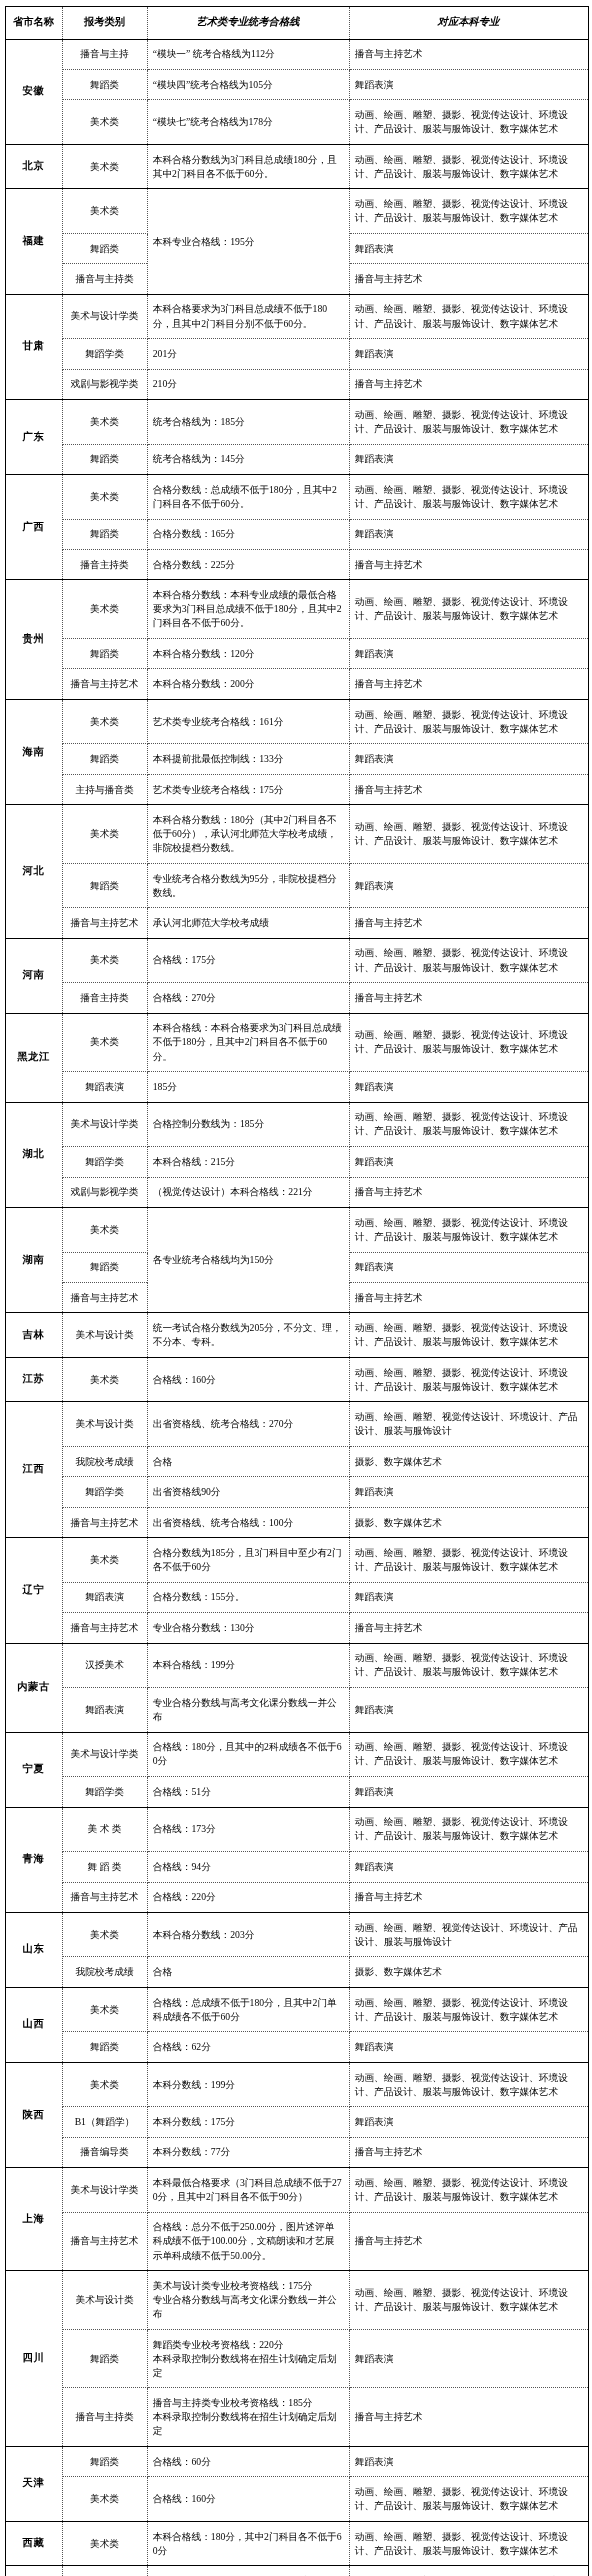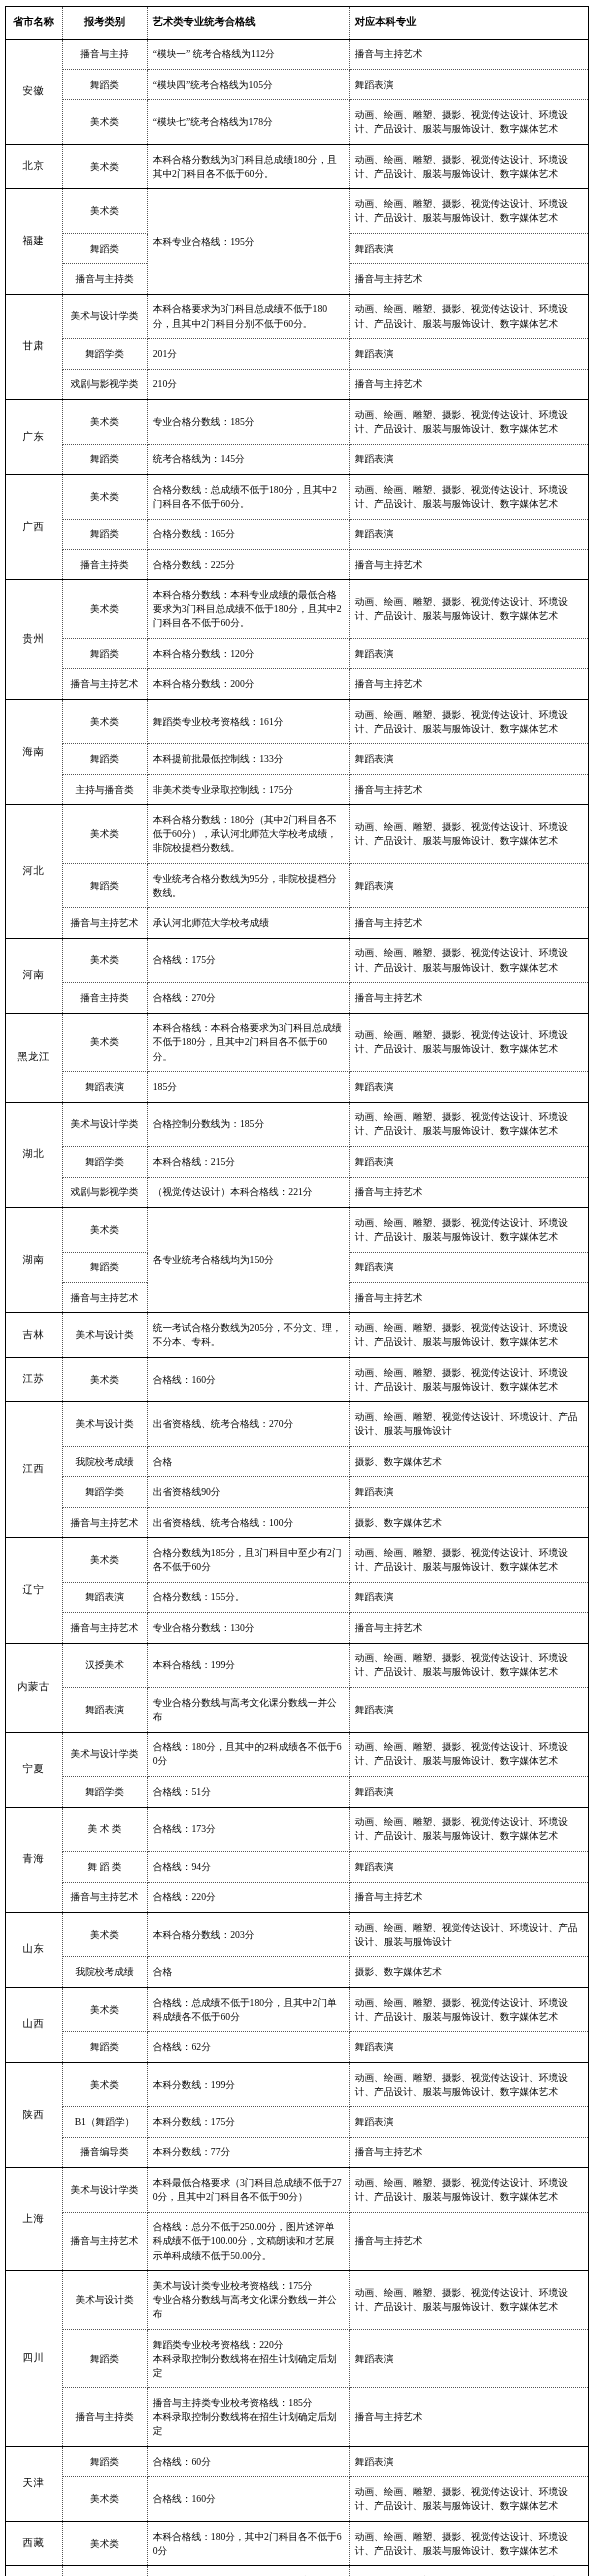--- a/index.html
+++ b/index.html
@@ -36,28 +36,28 @@
     word-break: break-all;
     overflow-wrap: break-word;
   }
   thead th {
     font-weight: bold;
     font-size: 10.3px;
     border-bottom: 1.3px solid #000000;
     padding: 8.4px 5.2px;
     background: #ffffff;
   }
-  thead th.h-left { text-align: left; }
+  thead th.h-left { text-align: center; font-style: italic; }
   thead th.h-center { text-align: center; }
 
   tr.group-start td { border-top: 1.3px solid #000000; }
 
   td.province {
     text-align: center;
-    font-weight: normal;
+    font-weight: bold;
     font-size: 10.3px;
     letter-spacing: 0.6px;
   }
   td.category { text-align: center; }
   td.line-cell { text-align: left; white-space: pre-line; }
   td.majors { text-align: left; }
 </style>
 </head>
 <body>
 
@@ -126,21 +126,21 @@
           <td class="majors">舞蹈表演</td>
         </tr>
         <tr>
           <td class="category">戏剧与影视学类</td>
           <td class="line-cell">210分</td>
           <td class="majors">播音与主持艺术</td>
         </tr>
         <tr class="group-start">
           <td class="province" rowspan="2">广东</td>
           <td class="category">美术类</td>
-          <td class="line-cell">专业合格分数线：185分</td>
+          <td class="line-cell">统考合格线为：185分</td>
           <td class="majors">动画、绘画、雕塑、摄影、视觉传达设计、环境设计、产品设计、服装与服饰设计、数字媒体艺术</td>
         </tr>
         <tr>
           <td class="category">舞蹈类</td>
           <td class="line-cell">统考合格线为：145分</td>
           <td class="majors">舞蹈表演</td>
         </tr>
         <tr class="group-start">
           <td class="province" rowspan="3">广西</td>
           <td class="category">美术类</td>
@@ -169,31 +169,31 @@
           <td class="majors">舞蹈表演</td>
         </tr>
         <tr>
           <td class="category">播音与主持艺术</td>
           <td class="line-cell">本科合格分数线：200分</td>
           <td class="majors">播音与主持艺术</td>
         </tr>
         <tr class="group-start">
           <td class="province" rowspan="3">海南</td>
           <td class="category">美术类</td>
-          <td class="line-cell">舞蹈类专业校考资格线：161分</td>
+          <td class="line-cell">艺术类专业统考合格线：161分</td>
           <td class="majors">动画、绘画、雕塑、摄影、视觉传达设计、环境设计、产品设计、服装与服饰设计、数字媒体艺术</td>
         </tr>
         <tr>
           <td class="category">舞蹈类</td>
           <td class="line-cell">本科提前批最低控制线：133分</td>
           <td class="majors">舞蹈表演</td>
         </tr>
         <tr>
           <td class="category">主持与播音类</td>
-          <td class="line-cell">非美术类专业录取控制线：175分</td>
+          <td class="line-cell">艺术类专业统考合格线：175分</td>
           <td class="majors">播音与主持艺术</td>
         </tr>
         <tr class="group-start">
           <td class="province" rowspan="3">河北</td>
           <td class="category">美术类</td>
           <td class="line-cell">本科合格分数线：180分（其中2门科目各不低于60分），承认河北师范大学校考成绩，非院校提档分数线。</td>
           <td class="majors">动画、绘画、雕塑、摄影、视觉传达设计、环境设计、产品设计、服装与服饰设计、数字媒体艺术</td>
         </tr>
         <tr>
           <td class="category">舞蹈类</td>

